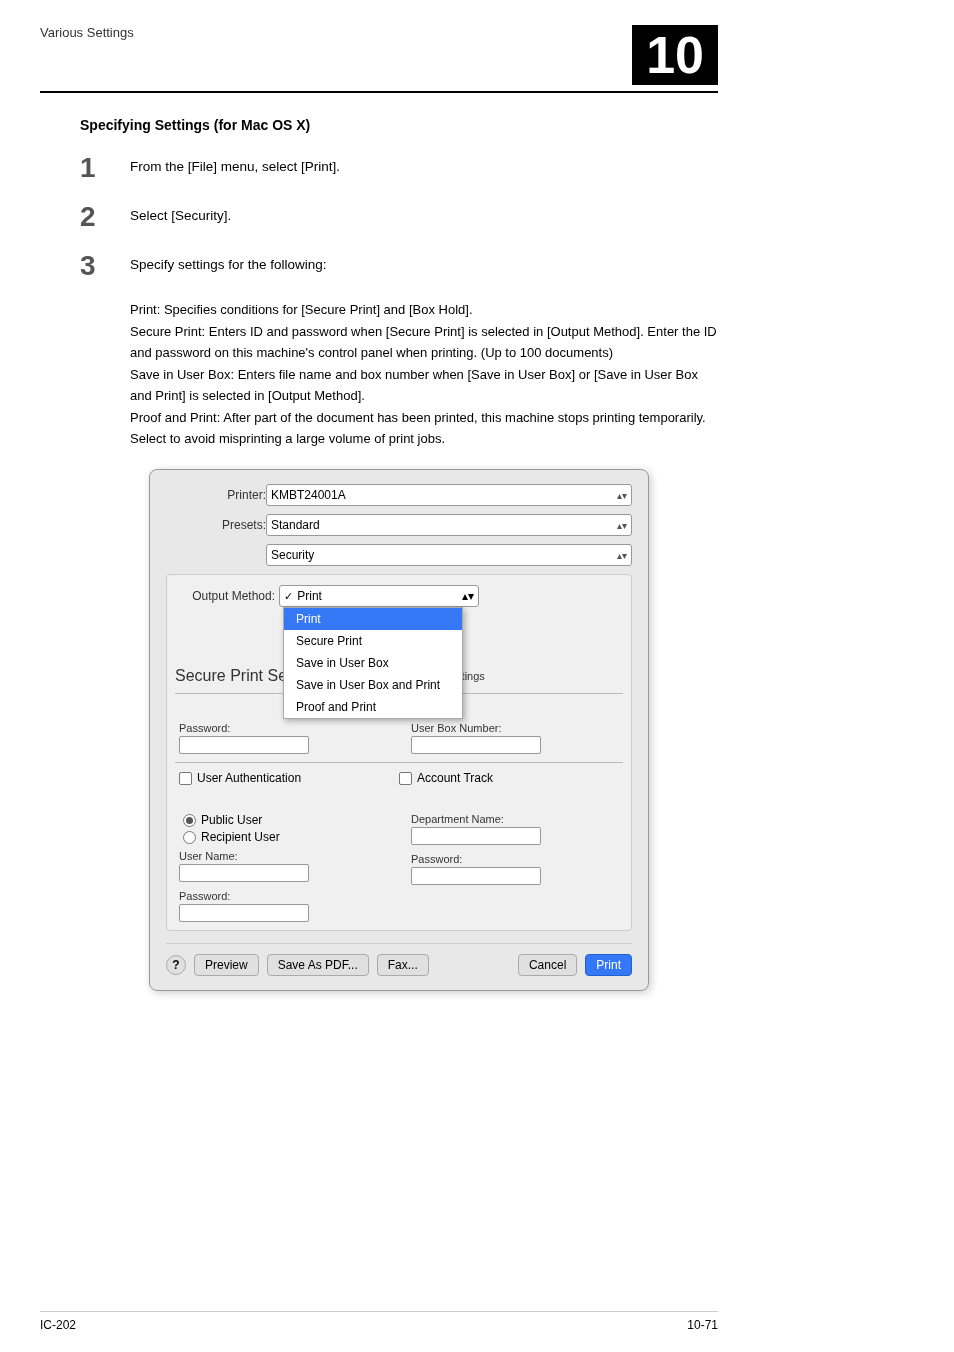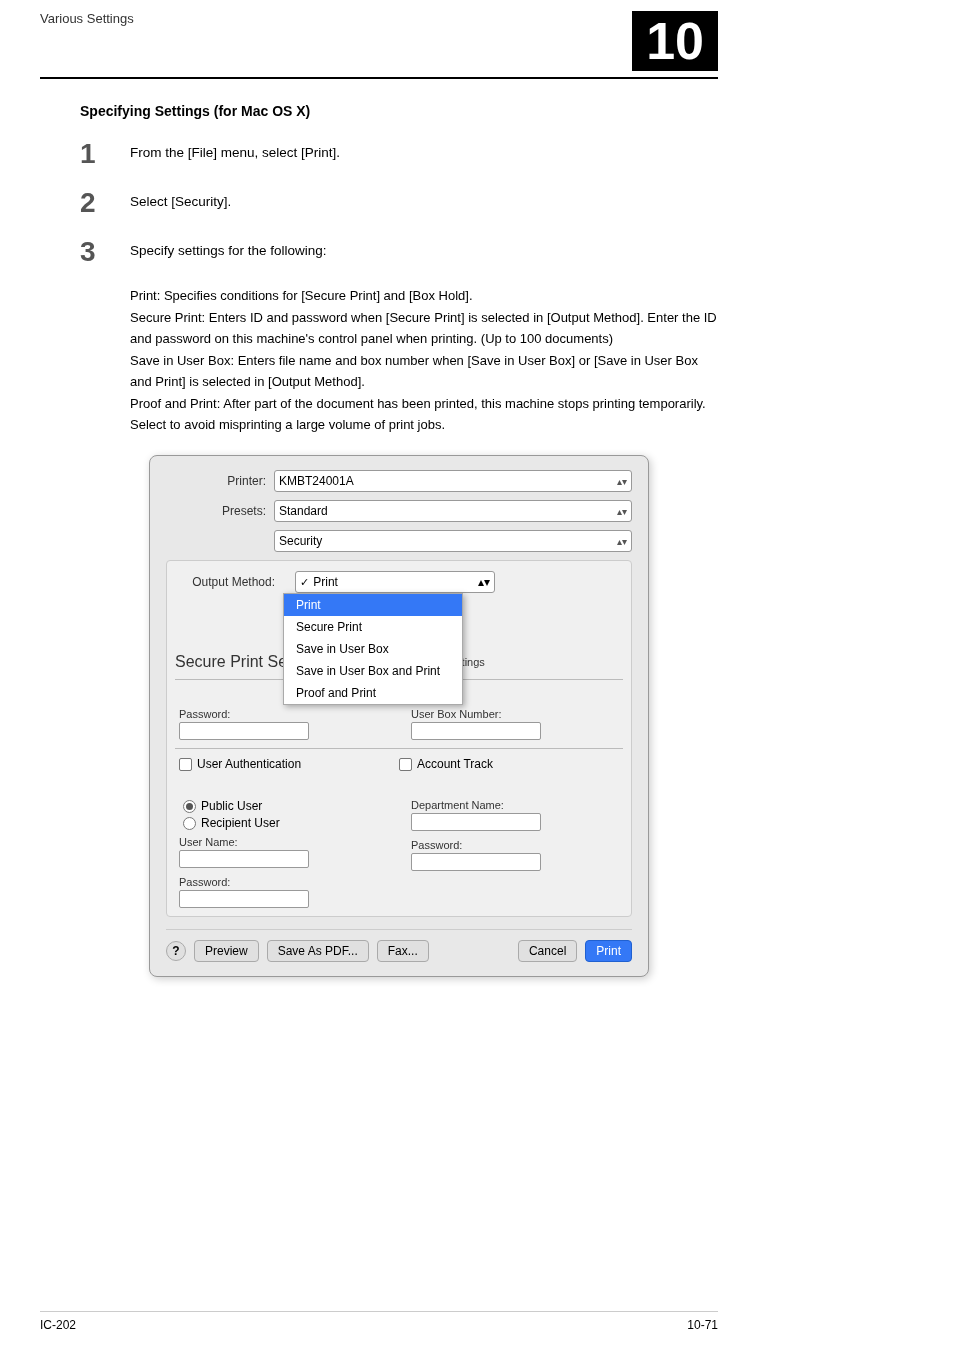--- a/index.html
+++ b/index.html
@@ -8,21 +8,21 @@
       font-size: 13px;
       background: #fff;
       width: 954px;
       min-height: 1352px;
       color: #000;
     }
 
     .page {
       width: 758px;
       min-height: 1352px;
-      padding: 11px 40px 40px 40px;
+      padding: 25px 40px 40px 40px;
       position: relative;
     }
 
     
     .header {
       display: flex;
       justify-content: space-between;
       align-items: flex-start;
       border-bottom: 2px solid #000;
       padding-bottom: 6px;
@@ -106,21 +106,20 @@
     .dialog-row {
       display: flex;
       align-items: center;
       margin-bottom: 8px;
     }
 
     .dialog-label {
       font-size: 12px;
       text-align: right;
       min-width: 100px;
-      margin-right: 8px;
       color: #333;
     }
 
     .dialog-select {
       flex: 1;
       height: 22px;
       background: #fff;
       border: 1px solid #999;
       border-radius: 3px;
       font-size: 12px;
@@ -144,21 +143,21 @@
     .output-method-row {
       display: flex;
       align-items: center;
       margin-bottom: 2px;
       position: relative;
     }
 
     .output-label {
       font-size: 12px;
       min-width: 100px;
-      margin-right: 20px;
+      margin-right: 4px;
       text-align: right;
       color: #333;
     }
 
     .output-select {
       width: 200px;
       height: 22px;
       background: #fff;
       border: 1px solid #999;
       border-radius: 3px;

